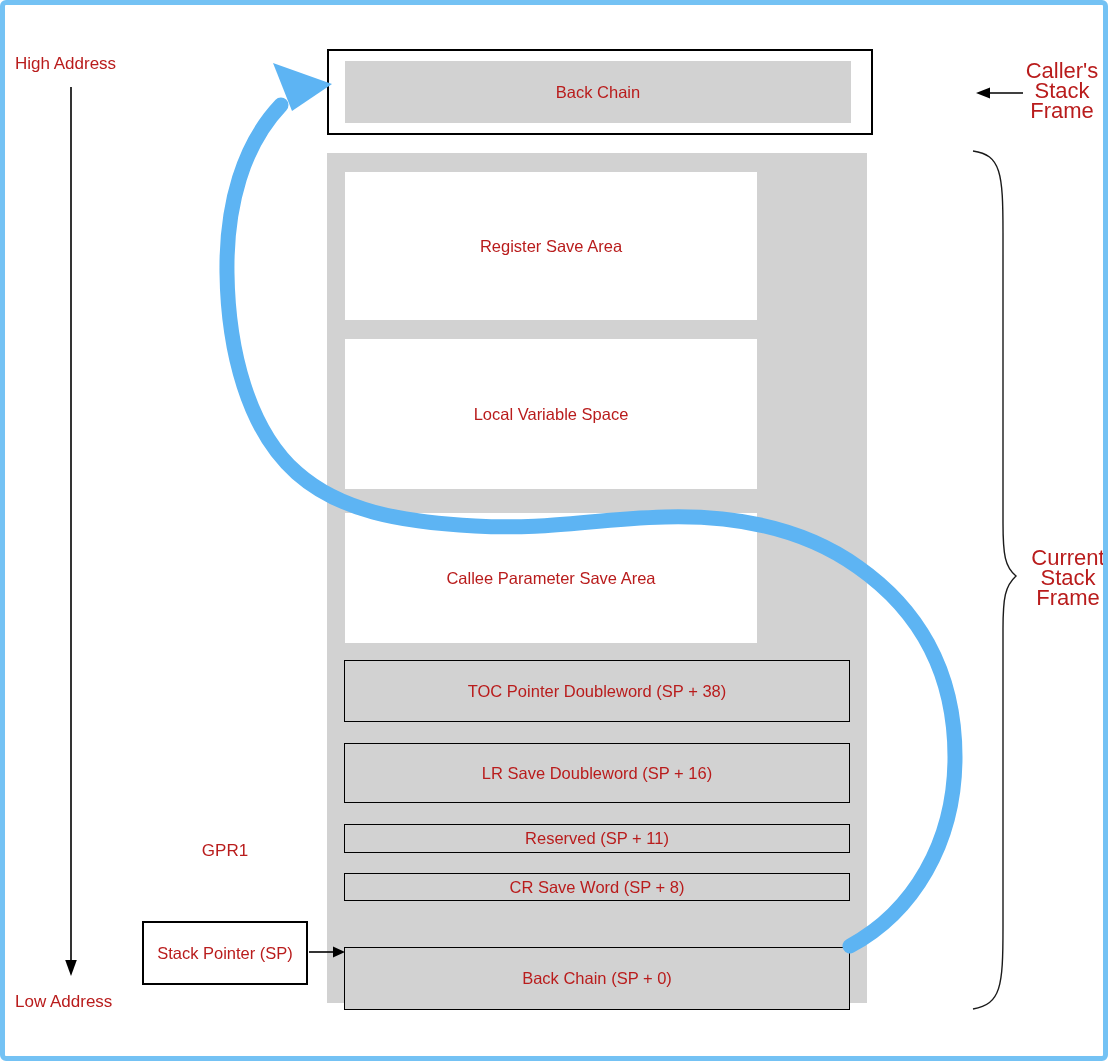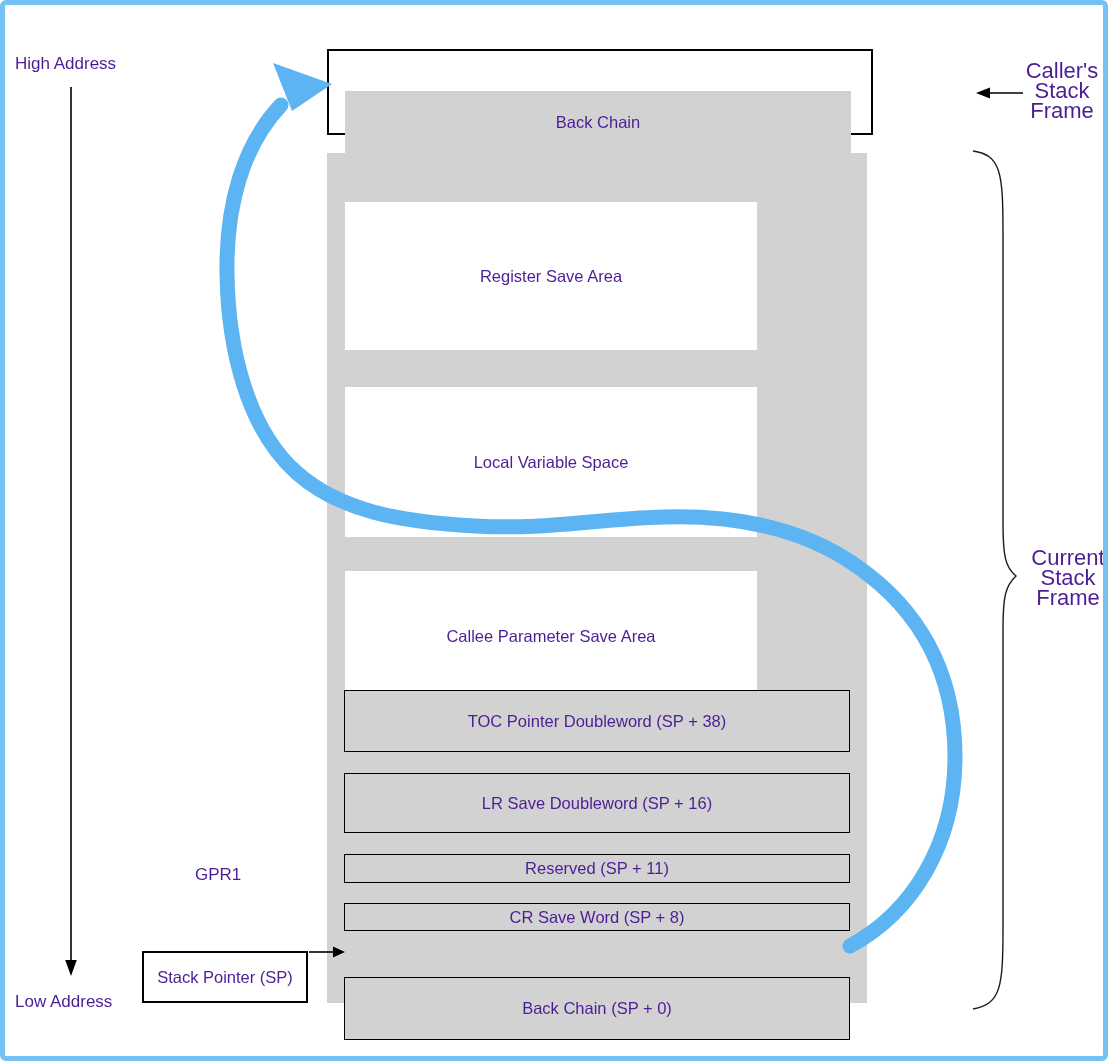--- a/index.html
+++ b/index.html
@@ -5,45 +5,45 @@
   html,body{margin:0;padding:0;background:#ffffff;}
   #page{
     position:relative;
     width:1108px;height:1061px;
     box-sizing:border-box;
     background:#ffffff;
     border:5px solid #74c2f4;
     border-radius:6px;
     overflow:hidden;
     font-family:"Liberation Sans","DejaVu Sans",sans-serif;
-    color:#4c1d95;
+    color:#b91c1c;
   }
   .abs{position:absolute;}
   .lbl{font-size:17px;line-height:20px;white-space:nowrap;}
-  .center-text{display:flex;align-items:center;justify-content:center;text-align:center;margin-top:30px;}
+  .center-text{display:flex;align-items:center;justify-content:center;text-align:center;}
   .box-label{font-size:16.5px;}
   
   .caller-box{left:322px;top:44px;width:546px;height:86px;background:#fff;border:2px solid #000;box-sizing:border-box;}
   .caller-inner{left:340px;top:56px;width:506px;height:62px;background:#d2d2d2;}
   
   .container-bg{left:322px;top:148px;width:540px;height:850px;background:#d2d2d2;}
   .region{left:340px;width:412px;box-sizing:border-box;}
   .region.white{background:#ffffff;}
   .region.slot{left:339px;width:506px;background:#d2d2d2;border:1.5px solid #000;}
   .r1{top:167px;height:148px;}
-  .r2{top:352px;height:150px;}
-  .r3{top:536px;height:130px;}
+  .r2{top:334px;height:150px;}
+  .r3{top:508px;height:130px;}
   .r4{top:655px;height:62px;}
   .r5{top:738px;height:60px;}
   .r6{top:819px;height:29px;}
   .r7{top:868px;height:28px;}
   .r8{top:942px;height:63px;}
   
-  .gpr1{left:190px;top:860px;width:60px;}
-  .sp-box{left:137px;top:916px;width:166px;height:52px;background:#fff;border:2px solid #000;box-sizing:border-box;}
+  .gpr1{left:190px;top:836px;width:60px;text-align:center;}
+  .sp-box{left:137px;top:916px;width:166px;height:64px;background:#fff;border:2px solid #000;box-sizing:border-box;}
   
   .side-label{width:90px;text-align:center;font-size:22px;line-height:20px;}
   .caller-side{left:1012px;top:56px;}
   .current-side{left:1018px;top:543px;}
   svg.overlay{position:absolute;left:0;top:0;pointer-events:none;}
 </style>
 </head>
 <body>
 
 <div id="page">

